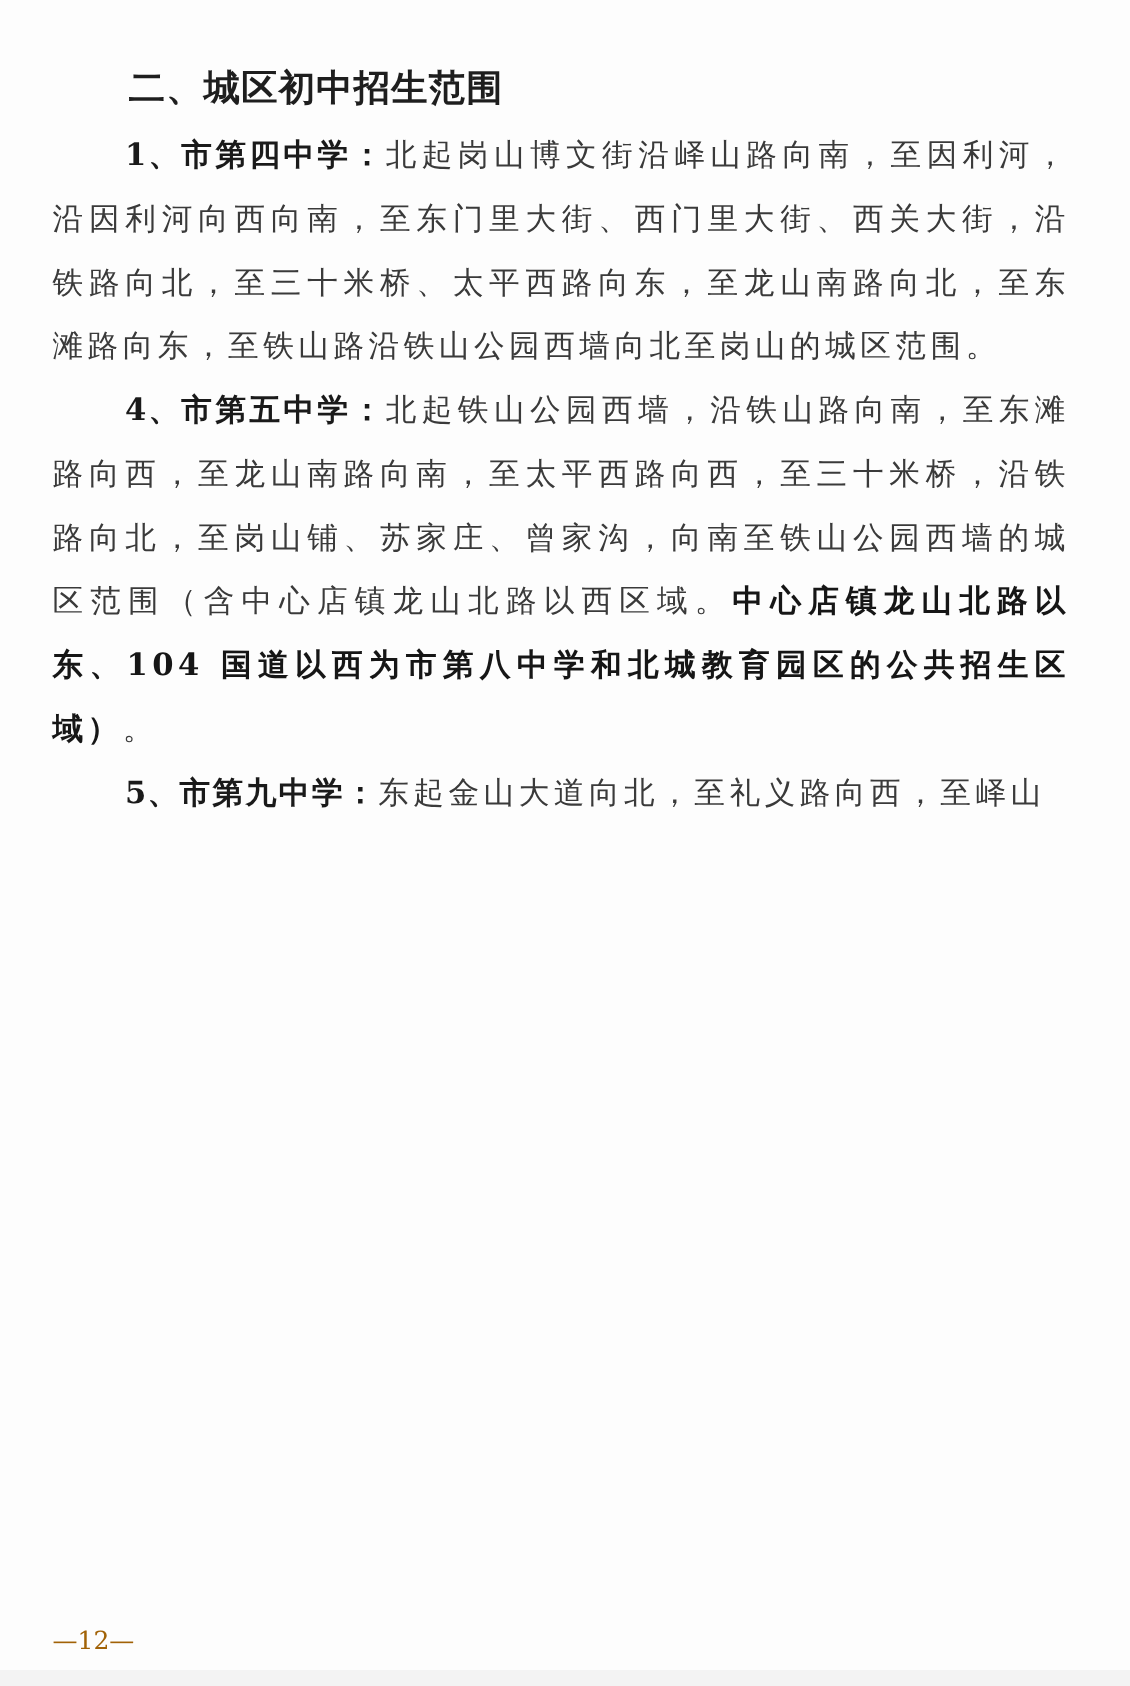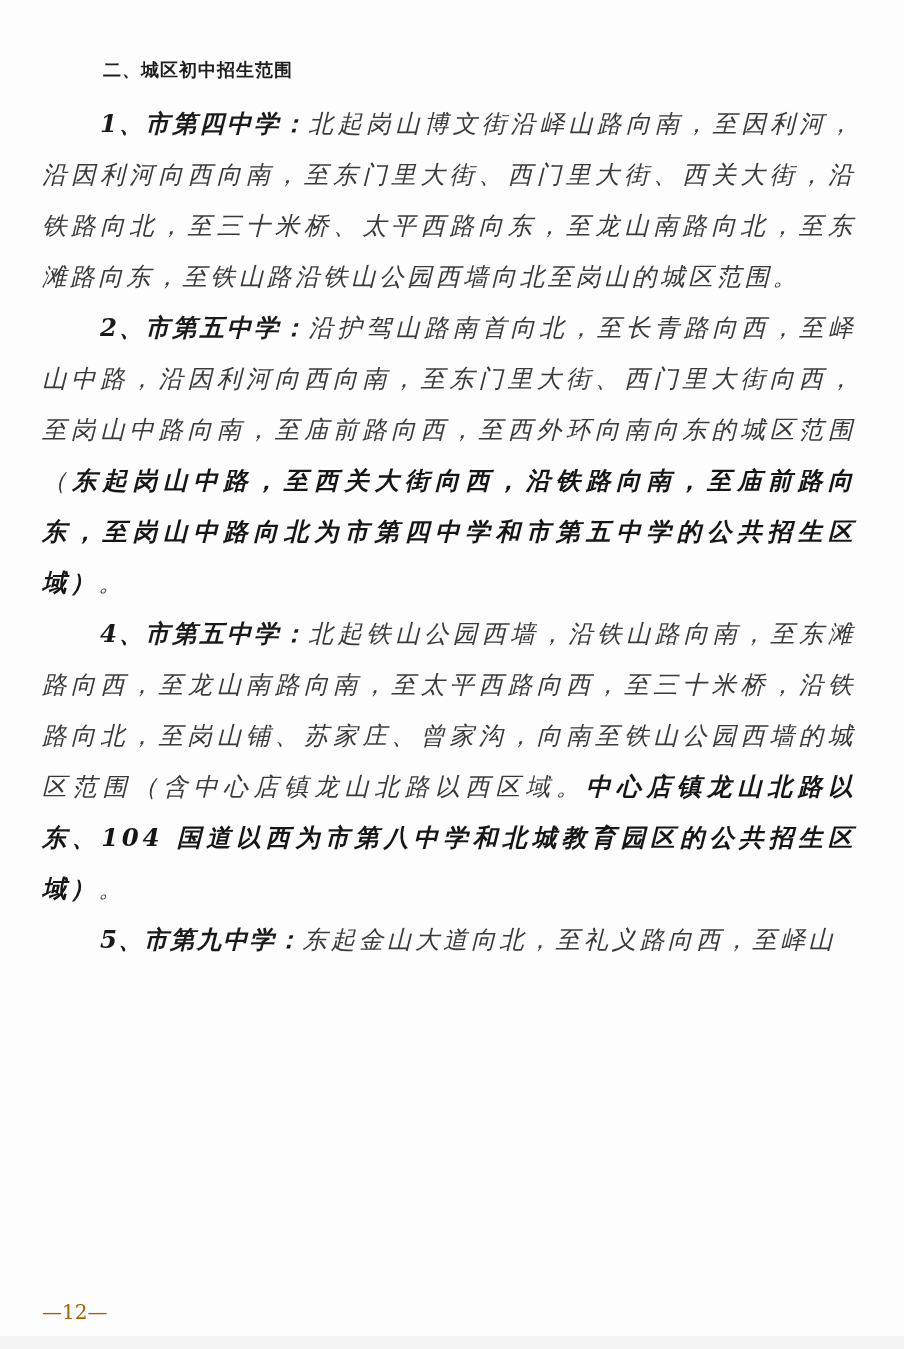--- a/index.html
+++ b/index.html
@@ -25,21 +25,21 @@
     .bottom-strip {
       position: absolute;
       left: 0; top: 1336px;
       width: 904px; height: 13px;
       background: #f3f3f3;
     }
     .heading {
       position: absolute;
       left: 103px;
       top: 52px;
-      font-size: 18px;
+      font-size: 29px;
       line-height: 36px;
       font-weight: bold;
       font-family: "DejaVu Sans", "Liberation Sans", sans-serif;
       color: #1e1e1e;
       letter-spacing: 1px;
       margin: 0;
     }
     .body-text {
       position: absolute;
       left: 42px;
@@ -48,21 +48,20 @@
     }
     .para {
       margin: 0;
       font-size: 24.5px;
       line-height: 51px;
       text-align: justify;
       text-align-last: left;
       text-indent: 58px;
       letter-spacing: 3.6px;
       color: #3a3a3a;
-      font-style: italic;
     }
     .para + .para { margin-top: 0; }
     .num {
       font-weight: bold;
       color: #1a1a1a;
       letter-spacing: 1px;
     }
     .school {
       font-weight: bold;
       color: #1a1a1a;
@@ -87,21 +86,20 @@
 <body>
 
 <div class="page">
 
   <h2 class="heading">二、城区初中招生范围</h2>
 
   <div class="body-text">
 
     <p class="para"><span class="num">1、</span><span class="school">市第四中学：</span><span>北起岗山博文街沿峄山路向南，至因利河，沿因利河向西向南，至东门里大街、西门里大街、西关大街，沿铁路向北，至三十米桥、太平西路向东，至龙山南路向北，至东滩路向东，至铁山路沿铁山公园西墙向北至岗山的城区范围。</span></p>
 
-    <p class="para"><span class="num">2、</span><span class="school">市第五中学：</span><span>沿护驾山路南首向北，至长青路向西，至峄山中路，沿因利河向西向南，至东门里大街、西门里大街向西，至岗山中路向南，至庙前路向西，至西外环向南向东的城区范围（</span><span class="bold">东起岗山中路，至西关大街向西，沿铁路向南，至庙前路向东，至岗山中路向北为市第四中学和市第五中学的公共招生区域）</span><span>。</span></p>
 
 
     <p class="para"><span class="num">4、</span><span class="school">市第五中学：</span><span>北起铁山公园西墙，沿铁山路向南，至东滩路向西，至龙山南路向南，至太平西路向西，至三十米桥，沿铁路向北，至岗山铺、苏家庄、曾家沟，向南至铁山公园西墙的城区范围（含中心店镇龙山北路以西区域。</span><span class="bold">中心店镇龙山北路以东、104 国道以西为市第八中学和北城教育园区的公共招生区域）</span><span>。</span></p>
 
     <p class="para"><span class="num">5、</span><span class="school">市第九中学：</span><span>东起金山大道向北，至礼义路向西，至峄山</span></p>
 
   </div>
 
   <div class="page-number">—12—</div>
 </div>

